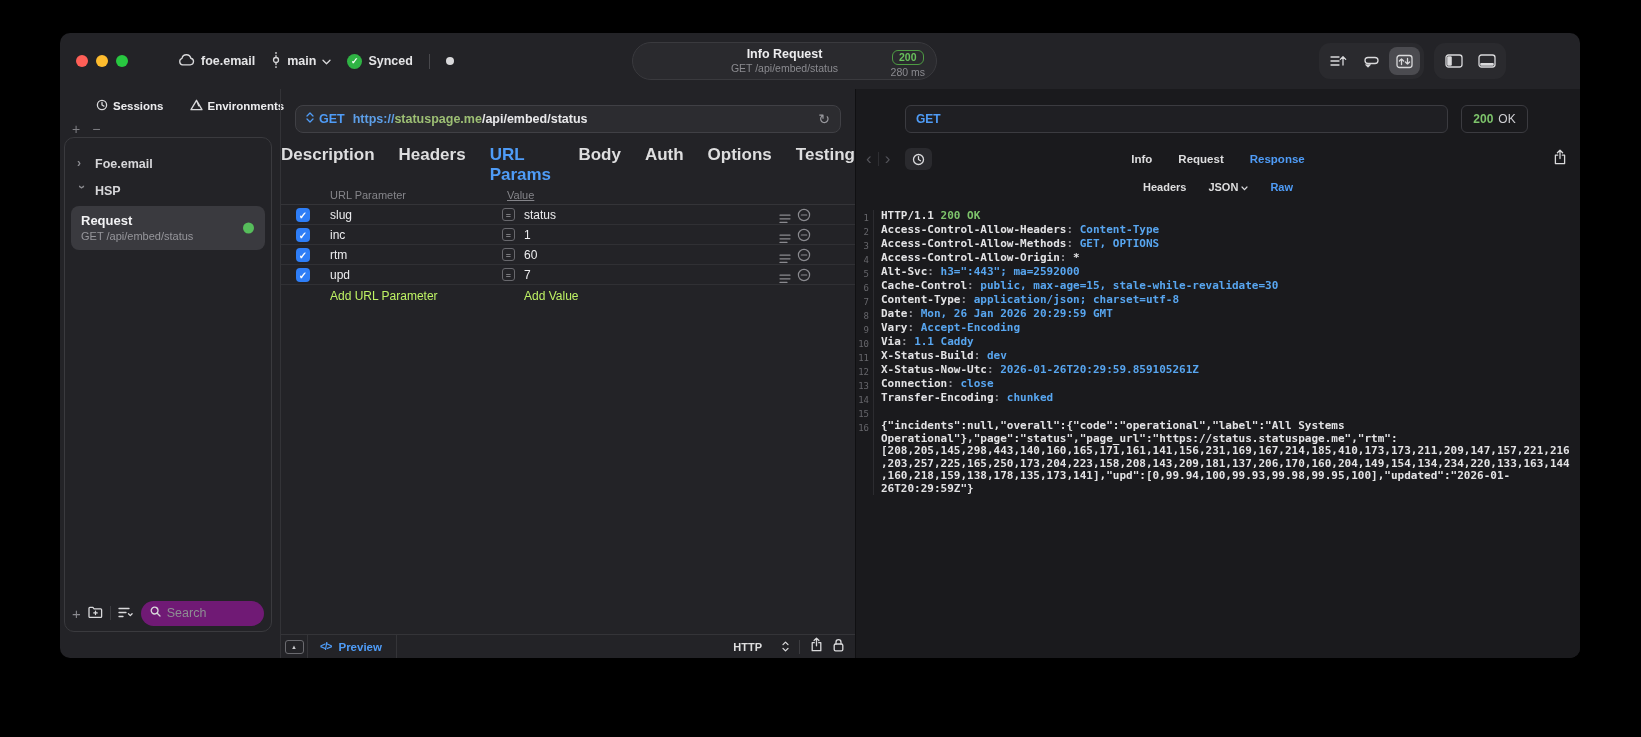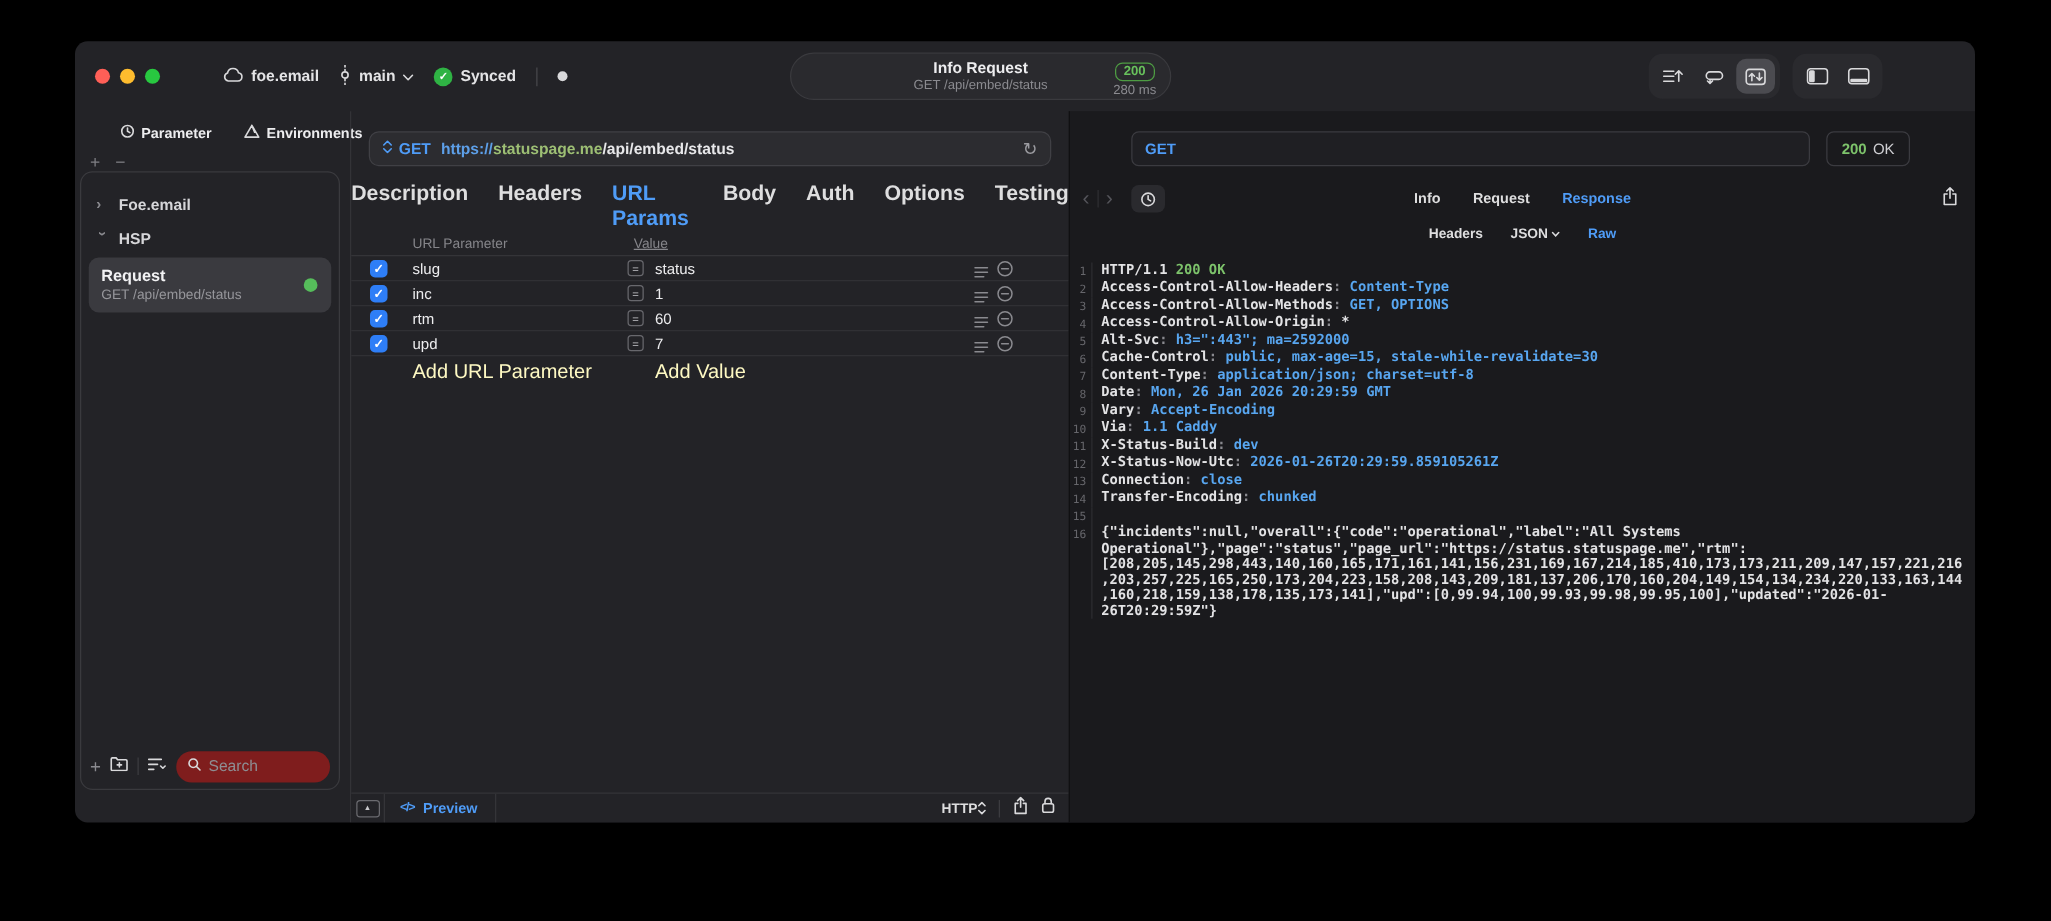--- a/index.html
+++ b/index.html
@@ -56,21 +56,21 @@
   .tw.open { transform:rotate(90deg) translateX(-1px); }
   .req-item { margin:2px 6px; background:#3a3a3f; border-radius:8px; padding:7px 10px 8px; position:relative; }
   .req-title { font-size:13px; font-weight:700; color:#f2f2f4; }
   .req-sub { font-size:11px; color:#96969b; margin-top:2px; }
   .req-dot { position:absolute; right:11px; top:50%; transform:translateY(-50%);
              width:11px; height:11px; border-radius:50%; background:#56bd5b; }
   .sb-bottom { position:absolute; left:7px; right:7px; bottom:4px; height:28px;
                display:flex; align-items:center; gap:7px; color:#8a8a8f; }
   .sb-plus { font-size:15px; line-height:1; }
   .sb-vdiv { width:1px; height:14px; background:#3c3c40; }
-  .search-pill { flex:1; height:25px; background:#7f1d1d; border-radius:13px; display:flex;
+  .search-pill { flex:1; height:25px; background:#701a75; border-radius:13px; display:flex;
                  align-items:center; gap:6px; padding:0 9px; color:#8e8e93; font-size:12.5px; }
 
   
   .mid { position:absolute; left:220px; top:0; width:575px; bottom:0; border-left:1px solid #333337; }
   .url-bar { position:absolute; left:14px; right:14px; top:16px; height:28px; background:#2c2c30;
              border:1px solid #404045; border-radius:8px; display:flex; align-items:center;
              padding:0 10px; font-size:12.5px; font-weight:600; }
   .m-get { color:#4f9cf7; font-weight:700; margin:0 8px 0 5px; }
   .u-scheme{color:#5d9fe8} .u-host{color:#9dbf74} .u-path{color:#e8e8ea}
   .reload { margin-left:auto; color:#9a9a9f; font-size:14px; font-weight:400; }
@@ -85,35 +85,35 @@
   .pt-row { height:20px; position:relative; border-bottom:1px solid #303034; }
   .pcb { position:absolute; left:15px; top:3px; width:14px; height:14px; border-radius:4px;
          background:#2e7ef7; color:#fff; font-size:10px; font-weight:700;
          display:flex; align-items:center; justify-content:center; }
   .pname { position:absolute; left:49px; top:3px; font-size:12px; color:#ededef; }
   .peq { position:absolute; left:221px; top:3px; width:13px; height:13px; border:1px solid #68686d;
          border-radius:3px; color:#c5c5c9; font-size:9px; display:flex; align-items:center; justify-content:center; }
   .pval { position:absolute; left:243px; top:3px; font-size:12px; color:#ededef; }
   .pham { position:absolute; right:64px; top:5px; }
   .pminus { position:absolute; right:44px; top:3px; }
-  .pt-add { height:22px; position:relative; color:#fef9c3; font-size:16px; }
+  .pt-add { height:22px; position:relative; color:#bef264; font-size:12px; }
   .add1 { position:absolute; left:49px; top:4px; }
   .add2 { position:absolute; left:243px; top:4px; }
   .mid-footer { position:absolute; left:0; right:0; bottom:0; height:24px; border-top:1px solid #343438;
                 display:flex; align-items:center; background:#232327; }
   .mf-upbox { width:27px; height:100%; border-right:1px solid #343438; display:flex;
               align-items:center; justify-content:center; }
   .upbtn { width:19px; height:14px; border:1px solid #6a6a6f; border-radius:3px; color:#c9c9cd;
            font-size:6px; display:flex; align-items:center; justify-content:center; }
   .mf-preview { display:flex; align-items:center; gap:7px; margin-left:12px; color:#4f9cf7;
                 font-size:11.5px; font-weight:700; }
   .code-glyph { font-size:10px; font-weight:700; letter-spacing:-1px; }
   .mf-div { width:1px; height:100%; background:#343438; margin-left:14px; }
   .mf-right { margin-left:auto; display:flex; align-items:center; gap:10px; padding-right:11px; color:#dededf; }
-  .proto { font-size:11px; font-weight:700; display:flex; gap:0; align-items:center; }
+  .proto { font-size:11px; font-weight:700; display:flex; gap:20px; align-items:center; }
   .mf-vdiv { width:1px; height:14px; background:#3c3c40; }
 
   
   .right { position:absolute; left:795px; right:0; top:0; bottom:0; background:#1a1a1d;
            border-left:1px solid #101012; }
   .resp-top { position:absolute; top:16px; left:49px; height:28px; display:flex; gap:13px; }
   .resp-url { width:543px; border:1px solid #3b3b40; background:#1f1f23; border-radius:6px;
               display:flex; align-items:center; padding:0 10px; font-size:12px; color:#4f9cf7;
               white-space:nowrap; overflow:hidden; gap:5px; }
   .resp-url .m { font-weight:700; }
@@ -238,21 +238,21 @@
 
     <div class="sidebar">
       <div class="sb-tabs">
         <div class="sb-tab">
           <span>
             <svg width="12" height="12" viewBox="0 0 12 12">
                 <circle class="icon-stroke" cx="6" cy="6" r="4.6"></circle>
                 <path class="icon-stroke" d="M6 3.4V6l1.9 1.1"></path>
               </svg>
           </span>
-          <span>Parameter</span>
+          <span>Sessions</span>
         </div>
         <div class="sb-tab">
           <span>
             <svg width="13" height="12" viewBox="0 0 13 12">
                 <path class="icon-stroke" d="M6.5 1.3 12 10.7H1zM6.5 1.3l2.2 5.5"></path>
               </svg>
           </span>
           <span>Environments</span>
         </div>
       </div>

